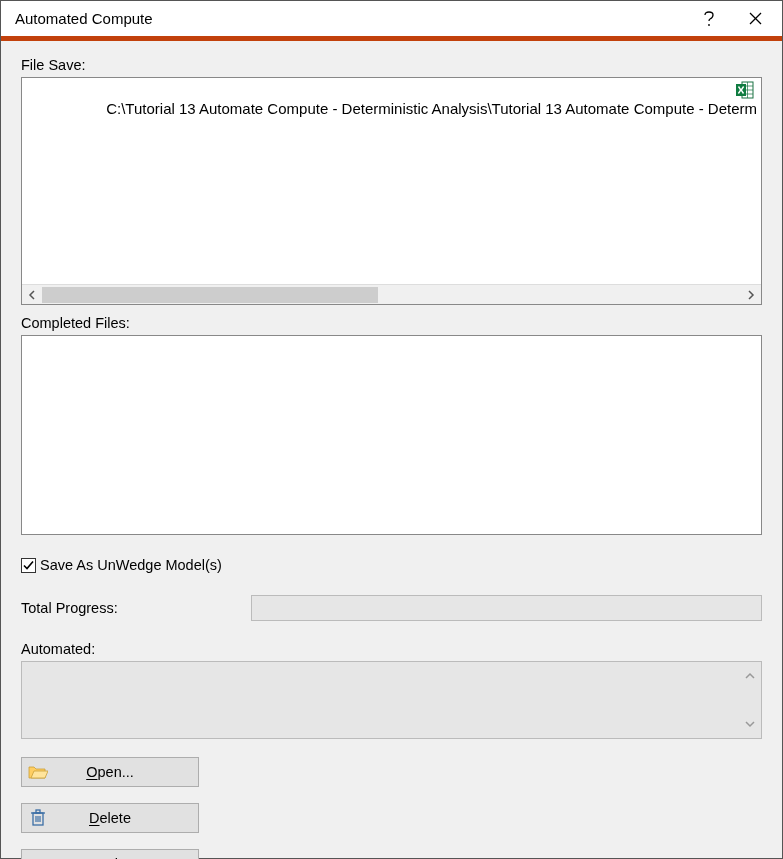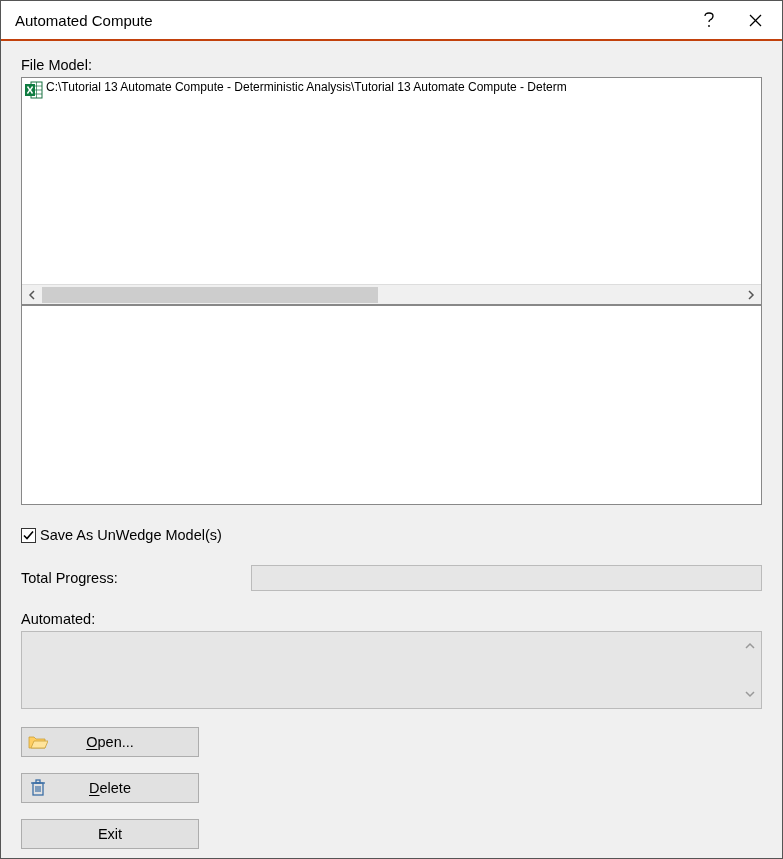--- a/index.html
+++ b/index.html
@@ -20,21 +20,21 @@
       border: 1px solid #555;
       display: flex;
       flex-direction: column;
     }
     .titlebar {
       height: 40px;
       background: #ffffff;
       display: flex;
       align-items: center;
       padding: 0 4px 0 14px;
-      border-bottom: 2px solid #c2410c;
+      border-bottom: 5px solid #c2410c;
     }
     .titlebar-title {
       flex: 1;
       font-size: 15px;
       color: #000;
     }
     .titlebar-btn {
       width: 46px;
       height: 40px;
       display: flex;
@@ -66,25 +66,26 @@
       display: flex;
       flex-direction: column;
     }
     .fq-items {
       flex: 1;
       overflow: hidden;
       white-space: nowrap;
     }
     .fq-item {
       display: flex;
-      align-items: flex-start;
+      align-items: flex-end;
       padding: 2px 4px 2px 2px;
-      font-size: 12px;
+      font-size: 15px;
       color: #000;
       white-space: nowrap;
+      flex-direction: column;
     }
     .excel-icon {
       width: 20px;
       height: 20px;
       margin-right: 2px;
       flex-shrink: 0;
     }
     .hscroll {
       height: 20px;
       background: #f0f0f0;
@@ -218,21 +219,21 @@
     <div class="titlebar-btn">
       <svg width="13" height="13" viewBox="0 0 13 13">
         <line x1="1" y1="1" x2="12" y2="12" stroke="#000" stroke-width="1.2"></line>
         <line x1="12" y1="1" x2="1" y2="12" stroke="#000" stroke-width="1.2"></line>
       </svg>
     </div>
   </div>
 
   <div class="content">
 
-    <div class="label first">File Model:</div>
+    <div class="label first">File Save:</div>
     <div class="listbox file-queue-box">
       <div class="fq-items">
         <div class="fq-item">
           <svg class="excel-icon" viewBox="0 0 20 20">
             <rect x="7" y="2" width="11" height="16" fill="#fff" stroke="#1a7243" stroke-width="1"></rect>
             <line x1="7" y1="6" x2="18" y2="6" stroke="#1a7243" stroke-width="0.7"></line>
             <line x1="7" y1="10" x2="18" y2="10" stroke="#1a7243" stroke-width="0.7"></line>
             <line x1="7" y1="14" x2="18" y2="14" stroke="#1a7243" stroke-width="0.7"></line>
             <line x1="12.5" y1="2" x2="12.5" y2="18" stroke="#1a7243" stroke-width="0.7"></line>
             <rect x="1" y="4" width="10" height="12" fill="#107C41"></rect>
@@ -251,20 +252,21 @@
           <div class="hscroll-thumb"></div>
         </div>
         <div class="hscroll-arrow">
           <svg width="8" height="10" viewBox="0 0 8 10">
               <path d="M2 1 L6 5 L2 9" stroke="#555" stroke-width="1.5" fill="none"></path>
             </svg>
         </div>
       </div>
     </div>
 
+    <div class="label">Completed Files:</div>
     <div class="listbox completed-box"></div>
 
     <div class="checkbox-row">
       <div class="checkbox">
         <svg viewBox="0 0 11 11">
           <path d="M1 5.5 L4 8.5 L10 1.5" stroke="#000" stroke-width="1.6" fill="none"></path>
         </svg>
       </div>
       <span class="checkbox-label">Save As UnWedge Model(s)</span>
     </div>

